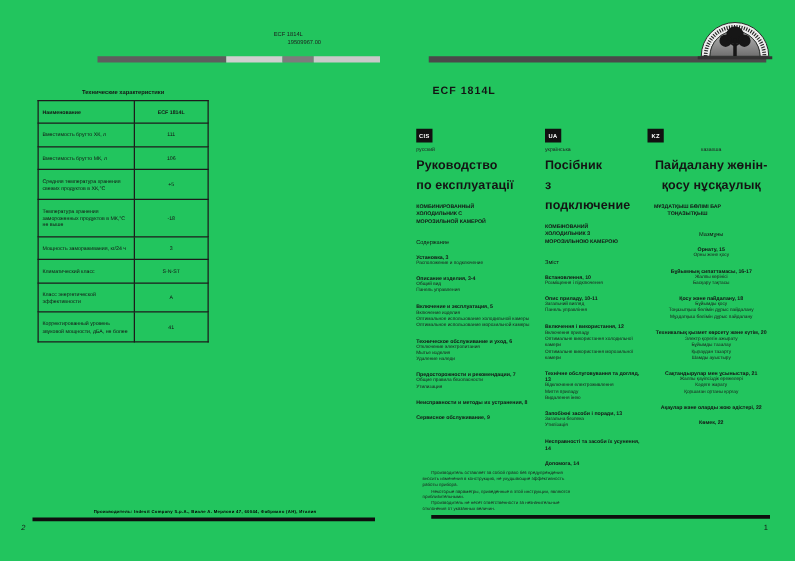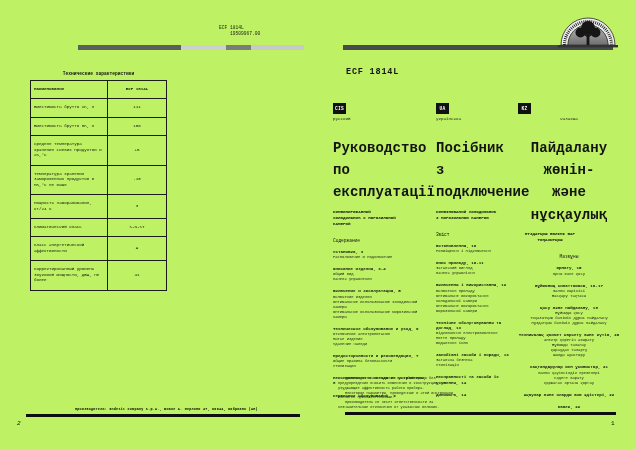--- a/index.html
+++ b/index.html
@@ -1,17 +1,17 @@
 <!DOCTYPE html>
 <html><head>
 <meta charset="utf-8">
 <style>
   html,body{margin:0;padding:0;background:#fff;}
-  .canvas{position:relative;width:636px;height:449px;background:#bef264;overflow:hidden;
-          font-family:Liberation Mono, monospace;color:#141414;
+  .canvas{position:relative;width:636px;height:449px;background:#22c55e;overflow:hidden;
+          font-family:Liberation Sans, sans-serif;color:#141414;
           -webkit-font-smoothing:antialiased;}
   .abs{position:absolute;}
 
   
   .hdr-code{left:219px;top:25px;font-size:4.6px;line-height:1.3;color:#1c1c1c;}
   .hdr-code .l2{margin-left:11px;}
   .bar-left{left:78px;top:45px;width:226px;height:5px;display:flex;}
   .bar-left .s1{width:103px;background:#5e5e5e;}
   .bar-left .s2{width:45px;background:#cfcfcf;}
   .bar-left .s3{width:25px;background:#7c7c7c;}
@@ -37,21 +37,21 @@
   
   .model-heading{left:346px;top:67px;font-size:8.5px;font-weight:bold;letter-spacing:.8px;}
   .cols{left:333px;top:103px;display:flex;align-items:flex-start;}
   .col{box-sizing:border-box;}
   .col:nth-of-type(1){width:103px;padding-right:8px;}
   .col:nth-of-type(2){width:82px;padding-right:6px;}
   .col:nth-of-type(3){width:108px;padding-right:6px;text-align:center;}
   .badge{width:13px;height:11px;background:#111;color:#fff;font-size:4.6px;font-weight:bold;
          display:flex;align-items:center;justify-content:center;letter-spacing:.3px;}
   .lang{font-size:4.2px;margin-top:2.5px;color:#222;}
-  .col-title{margin-top:16px;font-size:14px;font-weight:bold;line-height:1.6;letter-spacing:.1px;}
+  .col-title{margin-top:3px;font-size:10px;font-weight:bold;line-height:1.6;letter-spacing:.1px;}
   .col-sub{margin-top:5px;font-size:4.2px;font-weight:bold;line-height:1.45;max-width:64px;}
   .contents{margin-top:11px;font-size:4.5px;}
   .toc{margin-top:1px;}
   .toc-h{margin-top:7px;font-size:4.2px;font-weight:bold;line-height:1.25;}
   .toc-sub{font-size:3.8px;line-height:1.32;color:#1b1b1b;}
 
   .footnote{left:338px;top:376px;width:126px;font-size:3.6px;line-height:1.35;color:#1b1b1b;}
   .footnote div{text-indent:7px;}
   .rule-right{left:345px;top:412px;width:271px;height:2.5px;background:#0e0e0e;}
   .pagenum-right{left:611px;top:420px;font-size:6px;}
@@ -305,21 +305,21 @@
         </div>
       </div>
 
       <div class="col">
         <div class="badge">KZ</div>
         <div class="lang">казахша</div>
         <div class="col-title">
 
             <div>Пайдалану жөнін-</div>
 
-            <div>және нұсқаулық</div>
+            <div>қосу нұсқаулық</div>
 
         </div>
         <div class="col-sub">МҰЗДАТҚЫШ БӨЛІМІ БАР ТОҢАЗЫТҚЫШ</div>
         <div class="contents">Мазмұны</div>
         <div class="toc">
 
             <div class="toc-item">
               <div class="toc-h">Орнату, 15</div>
 
                 <div class="toc-sub">Орны және қосу</div>

